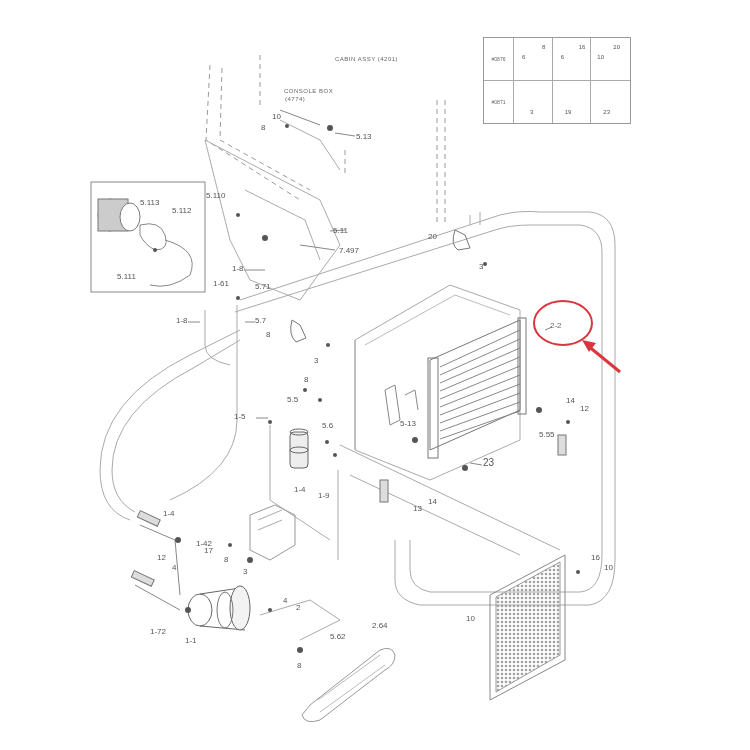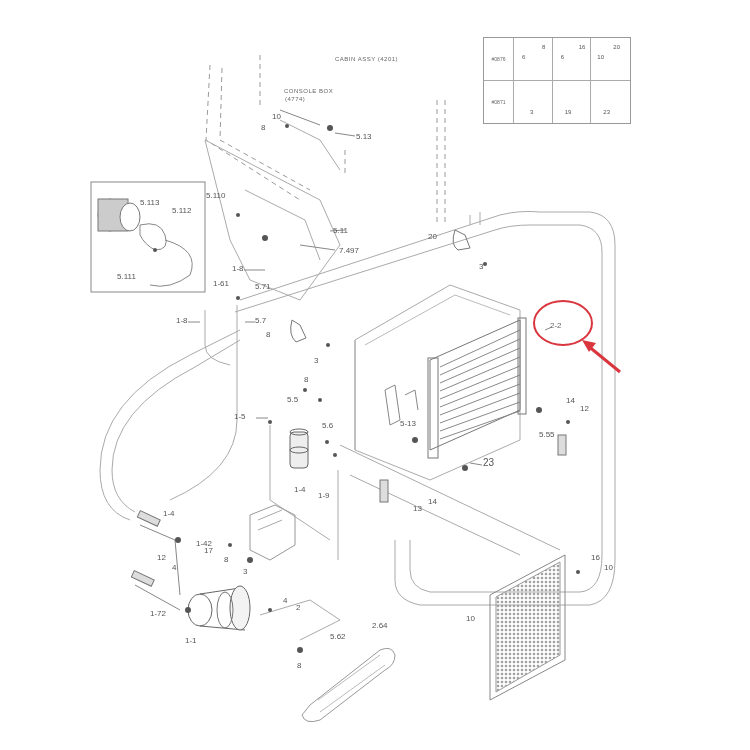--- a/index.html
+++ b/index.html
@@ -236,21 +236,21 @@
 <div class="lbl" style="left:566px;top:397px">14</div>
 <div class="lbl" style="left:580px;top:405px">12</div>
 <div class="lbl" style="left:539px;top:431px">5.55</div>
 <div class="lbl" style="left:163px;top:510px">1-4</div>
 <div class="lbl" style="left:196px;top:540px">1-42</div>
 <div class="lbl" style="left:204px;top:547px">17</div>
 <div class="lbl" style="left:224px;top:556px">8</div>
 <div class="lbl" style="left:243px;top:568px">3</div>
 <div class="lbl" style="left:157px;top:554px">12</div>
 <div class="lbl" style="left:172px;top:564px">4</div>
-<div class="lbl" style="left:150px;top:610px">1-72</div>
+<div class="lbl" style="left:150px;top:628px">1-72</div>
 <div class="lbl" style="left:185px;top:637px">1-1</div>
 <div class="lbl" style="left:283px;top:597px">4</div>
 <div class="lbl" style="left:296px;top:604px">2</div>
 <div class="lbl" style="left:330px;top:633px">5.62</div>
 <div class="lbl" style="left:372px;top:622px">2.64</div>
 <div class="lbl" style="left:297px;top:662px">8</div>
 <div class="lbl" style="left:466px;top:615px">10</div>
 <div class="lbl" style="left:591px;top:554px">16</div>
 <div class="lbl" style="left:604px;top:564px">10</div>
 </div>

